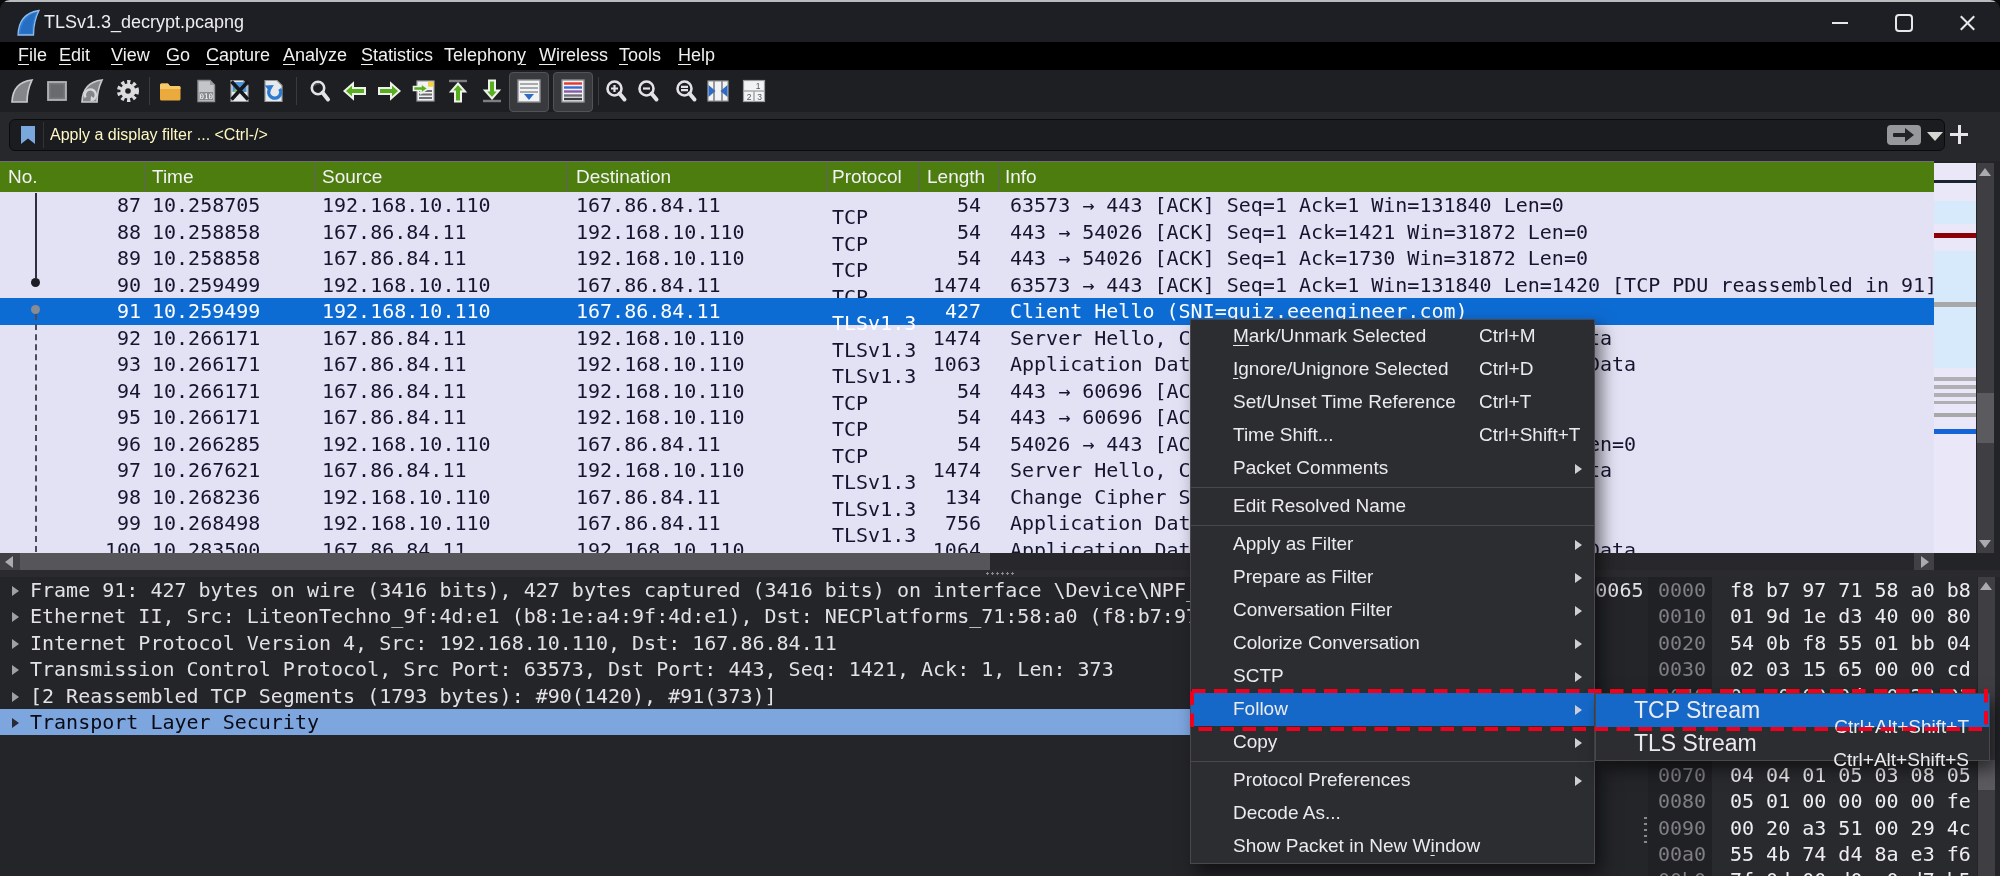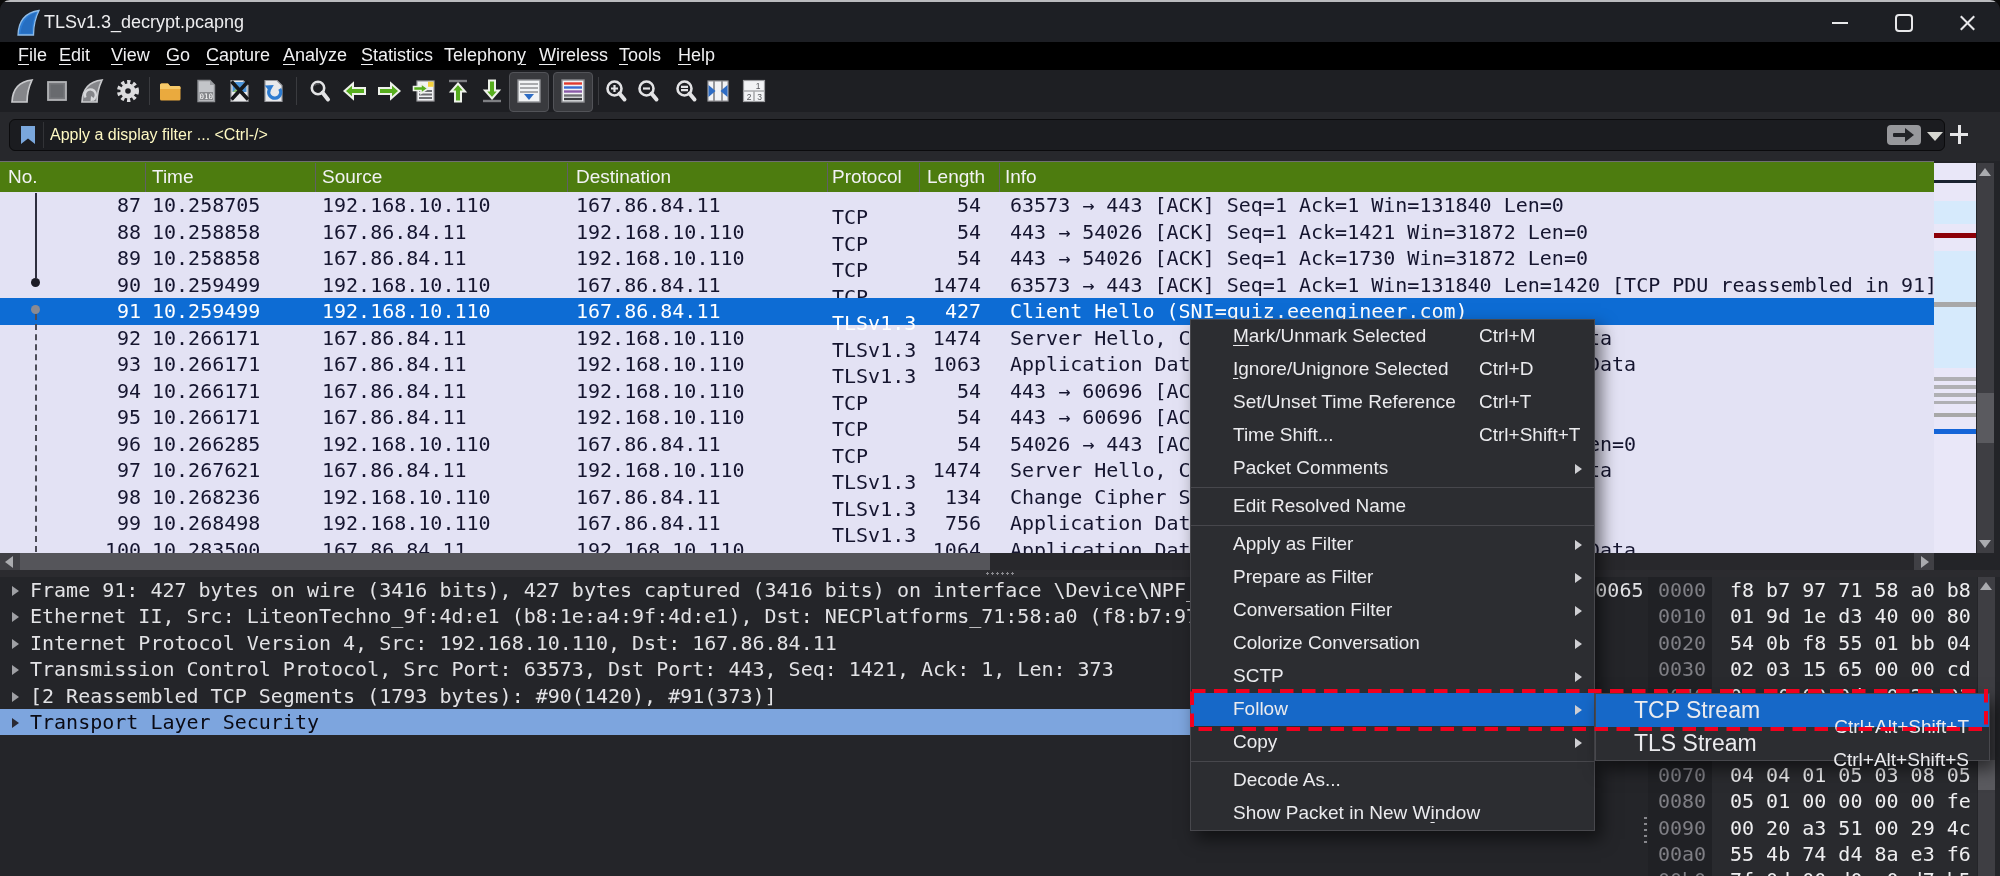--- a/index.html
+++ b/index.html
@@ -559,20 +559,24 @@
         <div class="marrow"></div>
       </div>
       <div class="mi">
         <span class="mlabel">Copy</span>
         <div class="marrow"></div>
       </div>
       <div class="msep">
         <div></div>
       </div>
       <div class="mi">
+        <span class="mlabel">Protocol Preferences</span>
+        <div class="marrow"></div>
+      </div>
+      <div class="mi">
         <span class="mlabel">Decode As...</span>
       </div>
       <div class="mi">
         <span class="mlabel">Show Packet in New W<u>i</u>ndow</span>
       </div>
     </div>
 
   <div class="smenu" id="smenu">
       <div class="smi hl">
         <span class="mlabel">TCP Stream</span>

